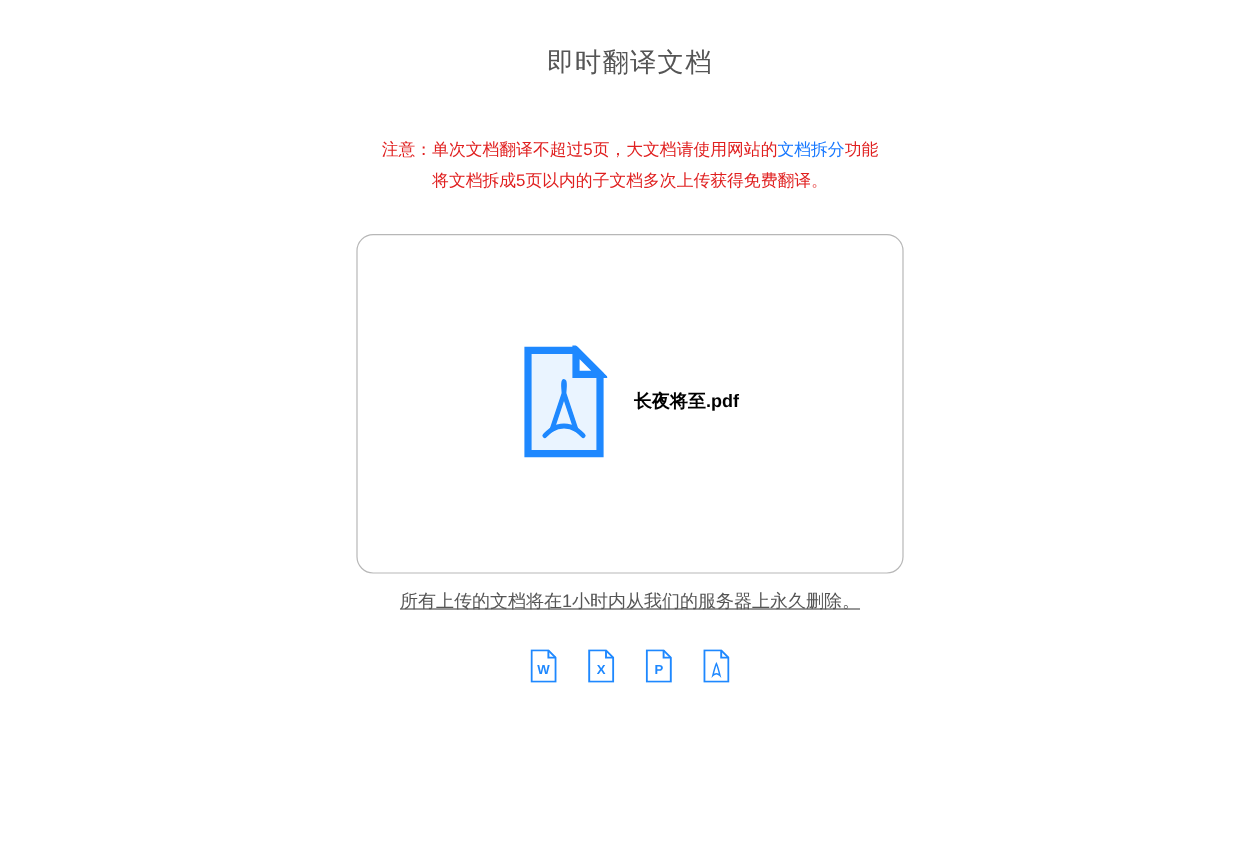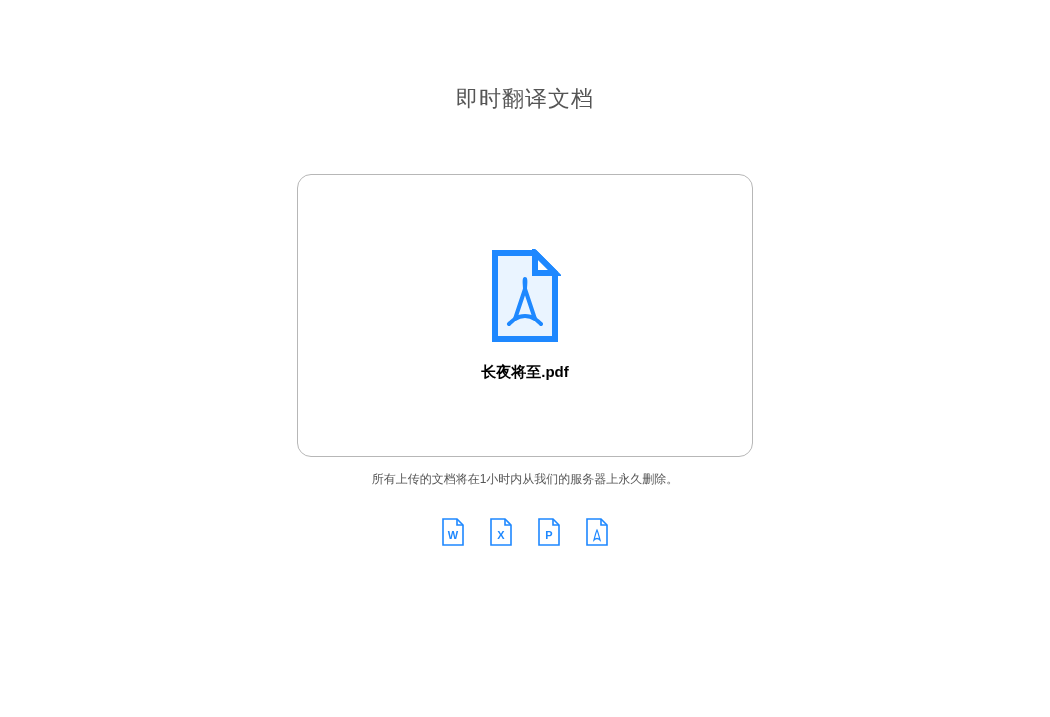--- a/index.html
+++ b/index.html
@@ -8,21 +8,21 @@
       height: 717px;
       background: #ffffff;
       font-family: "Microsoft YaHei", "PingFang SC", Arial, sans-serif;
       color: #333;
       position: relative;
     }
     .container {
       display: flex;
       flex-direction: column;
       align-items: center;
-      padding-top: 84px;
+      padding-top: 37px;
       width: 100%;
     }
     .page-title {
       font-size: 22px;
       color: #555;
       font-weight: 400;
       margin-bottom: 46px;
       letter-spacing: 1px;
     }
     .notice {
@@ -34,41 +34,41 @@
     .notice .red { color: #e02020; }
     .notice .blue-link { color: #1677ff; cursor: pointer; }
     .notice-sub { font-size: 14px; color: #e02020; text-align:center; margin-top:2px;}
     .upload-box {
       width: 456px;
       height: 283px;
       border: 1px solid #b7b7b7;
       border-radius: 14px;
       margin-top: 14px;
       display: flex;
-      flex-direction: column;
       align-items: center;
       justify-content: center;
       gap: 22px;
       cursor: pointer;
     }
     .file-icon-wrap {
       width: 72px;
       height: 96px;
       position: relative;
     }
     .filename {
       font-size: 15px;
       font-weight: 700;
       color: #000;
       margin-top: -4px;
     }
     .delete-note {
-      font-size: 12px;
+      font-size: 15px;
       color: #555;
       margin-top: 14px;
+      text-decoration: underline;
     }
     .separator-row {
       margin-top: 98px;
       display:flex;
       align-items:center;
       width: 240px;
       justify-content:center;
       gap:16px;
     }
     .sep-line {
@@ -93,20 +93,26 @@
       align-items:center;
       justify-content:center;
     }
   </style>
 </head>
 <body>
 
 <div class="container">
   <h1 class="page-title">即时翻译文档</h1>
 
+  <div class="notice">
+    <div>
+      <span class="red">注意：单次文档翻译不超过5页，大文档请使用网站的</span><span class="blue-link">文档拆分</span><span class="red">功能</span>
+    </div>
+    <div class="notice-sub">将文档拆成5页以内的子文档多次上传获得免费翻译。</div>
+  </div>
 
   <div class="upload-box">
     <div class="file-icon-wrap">
       <svg width="72" height="96" viewBox="0 0 72 96">
         <path d="M 6 4 L 46 4 L 66 24 L 66 90 L 6 90 Z" fill="#eaf4ff" stroke="#1e88ff" stroke-width="6" stroke-linejoin="miter"></path>
         <path d="M 46 4 L 46 24 L 66 24 Z" fill="#ffffff" stroke="#1e88ff" stroke-width="6" stroke-linejoin="miter"></path>
         <path d="M 26 70 C 30 58 34 46 36 40 C 38 46 42 58 46 70 C 40 66 32 66 26 70 Z M 36 40 C 36 36 35 32 36 30 C 37 32 36 36 36 40 Z" fill="none" stroke="#1e88ff" stroke-width="4" stroke-linecap="round" stroke-linejoin="round"></path>
         <path d="M 27 69 C 22 73 20 75 20 75 M 45 69 C 50 73 52 75 52 75" fill="none" stroke="#1e88ff" stroke-width="4" stroke-linecap="round"></path>
       </svg>
     </div>

